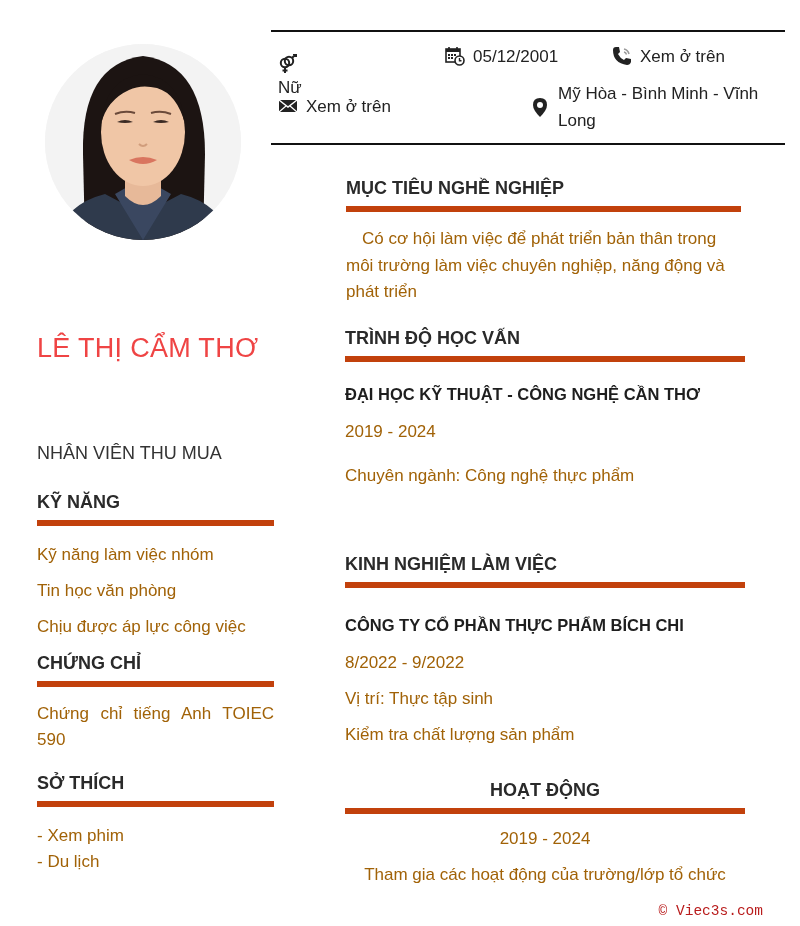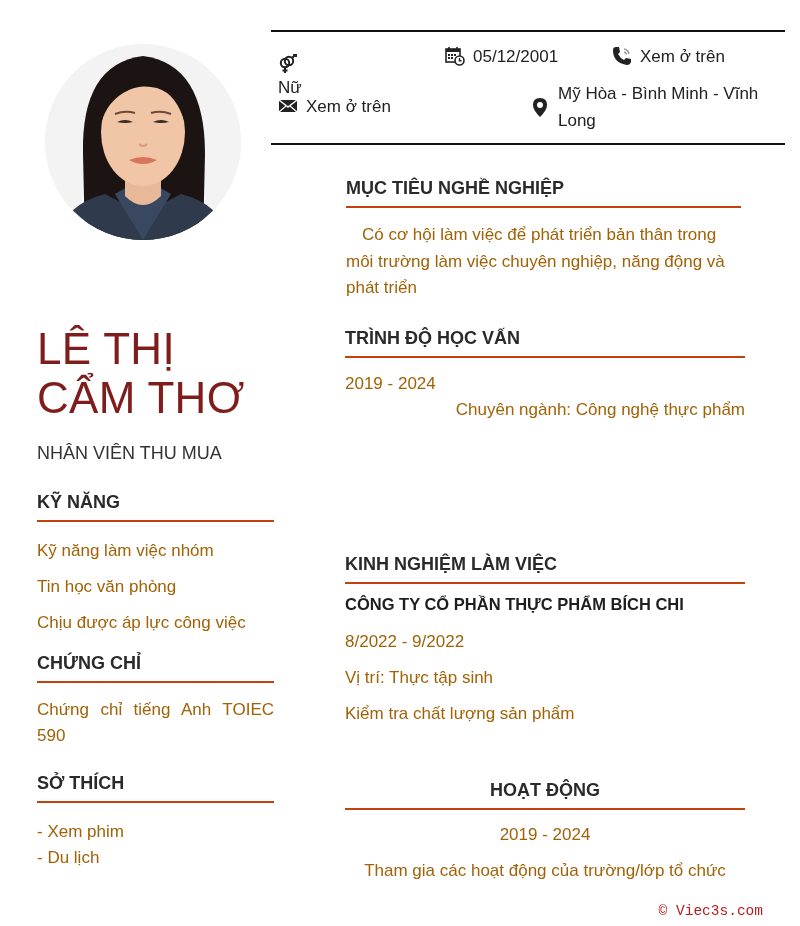--- a/index.html
+++ b/index.html
@@ -20,24 +20,24 @@
     
     .contact-bar {
       left: 271px; top: 30px; width: 514px; height: 111px;
       border-top: 2px solid #111; border-bottom: 2px solid #111;
     }
     .c-item { position: absolute; display: flex; align-items: flex-start; font-size: 17px; line-height: 27px; color: #222; }
     .c-item .ic { width: 20px; height: 20px; margin-right: 8px; margin-top: 3px; flex: none; display: inline-flex; align-items: center; justify-content: center; }
     .c-item .ic svg { display: block; }
 
     
-    .name { left: 37px; top: 324px; width: 240px; font-size: 44px; line-height: 49px; color: #7f1d1d; letter-spacing: 0.3px; }
+    .name { left: 37px; top: 324px; width: 240px; font-size: 27px; line-height: 49px; color: #ef4444; letter-spacing: 0.3px; }
     .job-title { left: 37px; top: 440px; font-size: 18px; line-height: 26px; color: #333; }
 
-    .sec-title { font-weight: bold; font-size: 18px; line-height: 24px; color: #2a2a2a; padding-bottom: 6px; border-bottom: 2px solid #c2410c; }
+    .sec-title { font-weight: bold; font-size: 18px; line-height: 24px; color: #2a2a2a; padding-bottom: 6px; border-bottom: 6px solid #c2410c; }
     .left-sec { left: 37px; width: 237px; }
     .row { font-size: 17px; line-height: 26px; color: #a16207; }
 
     .right-sec { left: 345px; width: 400px; }
     .item-head { font-weight: bold; font-size: 16.5px; line-height: 24px; color: #1e1e1e; }
     .footer { right: 37px; top: 903px; font-family: "Liberation Mono", "DejaVu Sans Mono", monospace; font-size: 14.5px; color: #b91c1c; }
   </style>
 </head>
 <body>
 
@@ -155,27 +155,28 @@
   </div>
 </div>
 
 <div class="abs right-sec" style="left:346px; top:176px; width:395px;">
   <div class="sec-title">MỤC TIÊU NGHỀ NGHIỆP</div>
   <div class="row" style="margin-top:14px; text-indent:16px; line-height:26.5px;">Có cơ hội làm việc để phát triển bản thân trong môi trường làm việc chuyên nghiệp, năng động và phát triển</div>
 </div>
 
 <div class="abs right-sec" style="top:326px;">
   <div class="sec-title">TRÌNH ĐỘ HỌC VẤN</div>
+  <div class="item-head" style="margin-top:20px;">ĐẠI HỌC KỸ THUẬT - CÔNG NGHỆ CẦN THƠ</div>
   <div class="row" style="margin-top:13px;">2019 - 2024</div>
-  <div class="row" style="margin-top:0;text-align:right;">Chuyên ngành: Công nghệ thực phẩm</div>
+  <div class="row" style="margin-top:18px;">Chuyên ngành: Công nghệ thực phẩm</div>
 </div>
 
 <div class="abs right-sec" style="top:552px;">
   <div class="sec-title">KINH NGHIỆM LÀM VIỆC</div>
-  <div class="item-head" style="margin-top:8px;">CÔNG TY CỔ PHẦN THỰC PHẨM BÍCH CHI</div>
+  <div class="item-head" style="margin-top:25px;">CÔNG TY CỔ PHẦN THỰC PHẨM BÍCH CHI</div>
   <div class="row" style="margin-top:13px;">8/2022 - 9/2022</div>
   <div class="row" style="margin-top:10px;">Vị trí: Thực tập sinh</div>
   <div class="row" style="margin-top:10px;">Kiểm tra chất lượng sản phẩm</div>
 </div>
 
 <div class="abs right-sec" style="top:778px;text-align:center;">
   <div class="sec-title">HOẠT ĐỘNG</div>
   <div class="row" style="margin-top:12px;">2019 - 2024</div>
   <div class="row" style="margin-top:10px;">Tham gia các hoạt động của trường/lớp tổ chức</div>
 </div>

